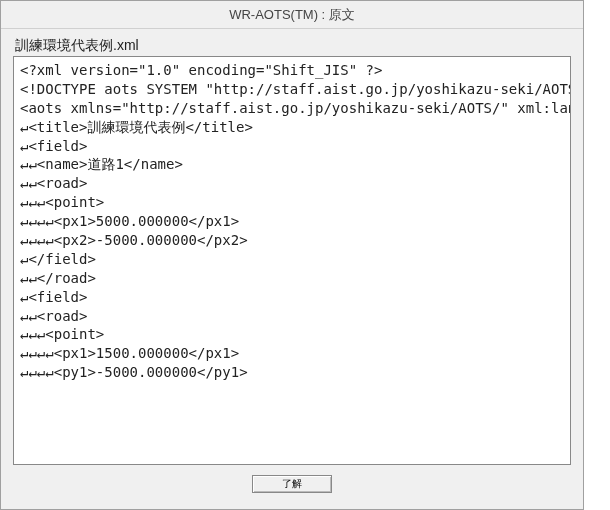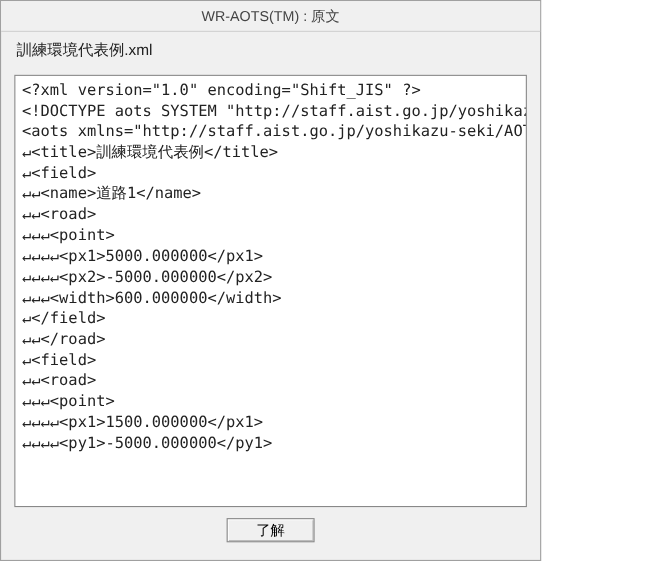--- a/index.html
+++ b/index.html
@@ -8,21 +8,21 @@
       box-sizing: border-box;
     }
     body {
       font-family: "MS UI Gothic", "Meiryo", sans-serif;
       background: #fff;
       width: 610px;
       height: 510px;
       overflow: hidden;
     }
     .window {
-      width: 492px;
+      width: 584px;
       height: 510px;
       background: #f0f0f0;
       border: 1px solid #a0a0a0;
       display: flex;
       flex-direction: column;
     }
     .titlebar {
       height: 28px;
       background: #f0f0f0;
       display: flex;
@@ -34,21 +34,21 @@
     }
     .body-area {
       flex: 1;
       padding: 8px 12px 4px 12px;
       display: flex;
       flex-direction: column;
     }
     .filename {
       font-size: 14px;
       color: #222;
-      margin-bottom: 13px;
+      margin-bottom: 1px;
       padding-left: 2px;
     }
     .content-box {
       flex: 1;
       background: #fff;
       border: 1px solid #888;
       overflow-y: scroll;
       overflow-x: hidden;
       padding: 4px 6px;
       font-size: 14px;
@@ -70,21 +70,21 @@
       white-space: pre;
     }
     .button-row {
       display: flex;
       justify-content: center;
       padding: 10px 0 12px 0;
     }
     .ok-button {
       min-width: 80px;
       padding: 1px 18px;
-      font-size: 13px;
+      font-size: 10px;
       font-family: inherit;
       background: #f0f0f0;
       border: 1px solid #888;
       box-shadow: inset 1px 1px 0 #fff, inset -1px -1px 0 #bbb;
       cursor: pointer;
     }
   </style>
 </head>
 <body>
 
@@ -98,21 +98,20 @@
         <div class="content-line">&lt;?xml version="1.0" encoding="Shift_JIS" ?&gt;</div>
         <div class="content-line">&lt;!DOCTYPE aots SYSTEM "http://staff.aist.go.jp/yoshikazu-seki/AOTS/aots.dtd"&gt;</div>
         <div class="content-line">&lt;aots xmlns="http://staff.aist.go.jp/yoshikazu-seki/AOTS/" xml:lang="ja"&gt;</div>
         <div class="content-line">↵&lt;title&gt;訓練環境代表例&lt;/title&gt;</div>
         <div class="content-line">↵&lt;field&gt;</div>
         <div class="content-line">↵↵&lt;name&gt;道路1&lt;/name&gt;</div>
         <div class="content-line">↵↵&lt;road&gt;</div>
         <div class="content-line">↵↵↵&lt;point&gt;</div>
         <div class="content-line">↵↵↵↵&lt;px1&gt;5000.000000&lt;/px1&gt;</div>
         <div class="content-line">↵↵↵↵&lt;px2&gt;-5000.000000&lt;/px2&gt;</div>
-        <div class="content-line">↵↵↵&lt;width&gt;600.000000&lt;/width&gt;</div>
         <div class="content-line">↵&lt;/field&gt;</div>
         <div class="content-line">↵↵&lt;/road&gt;</div>
         <div class="content-line">↵&lt;field&gt;</div>
         <div class="content-line">↵↵&lt;road&gt;</div>
         <div class="content-line">↵↵↵&lt;point&gt;</div>
         <div class="content-line">↵↵↵↵&lt;px1&gt;1500.000000&lt;/px1&gt;</div>
         <div class="content-line">↵↵↵↵&lt;py1&gt;-5000.000000&lt;/py1&gt;</div>
       </div>
     <div class="button-row">
       <button class="ok-button">了解</button>

